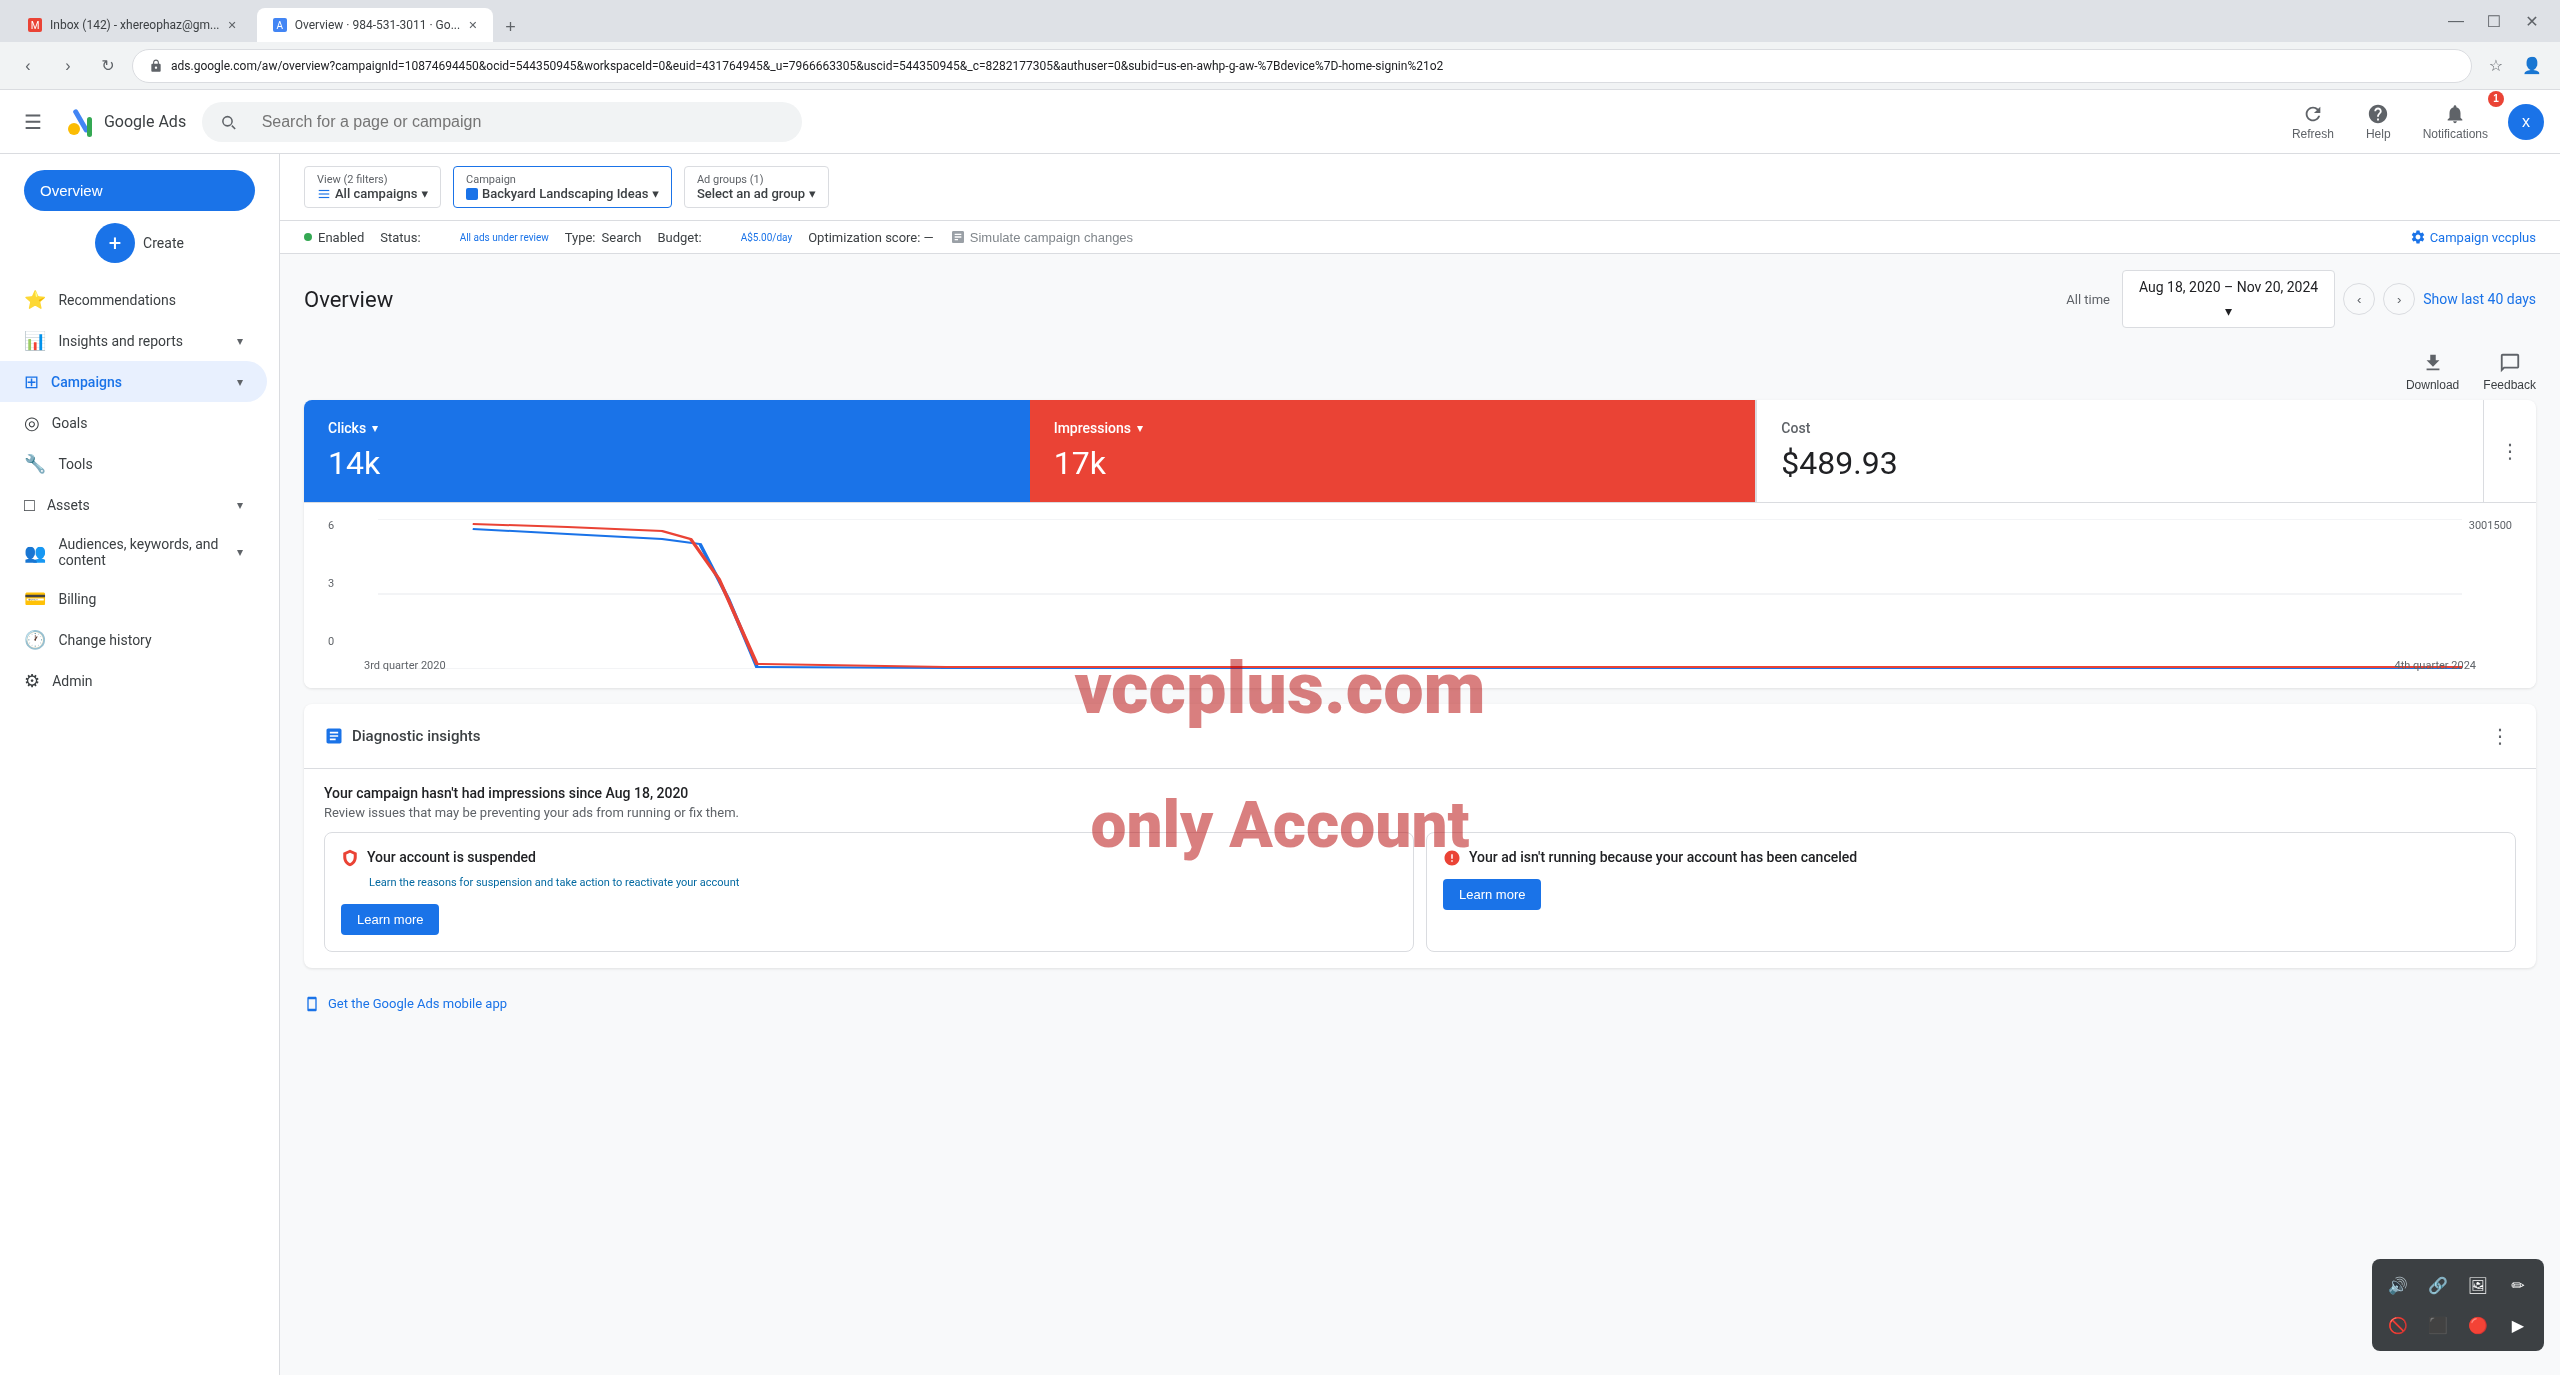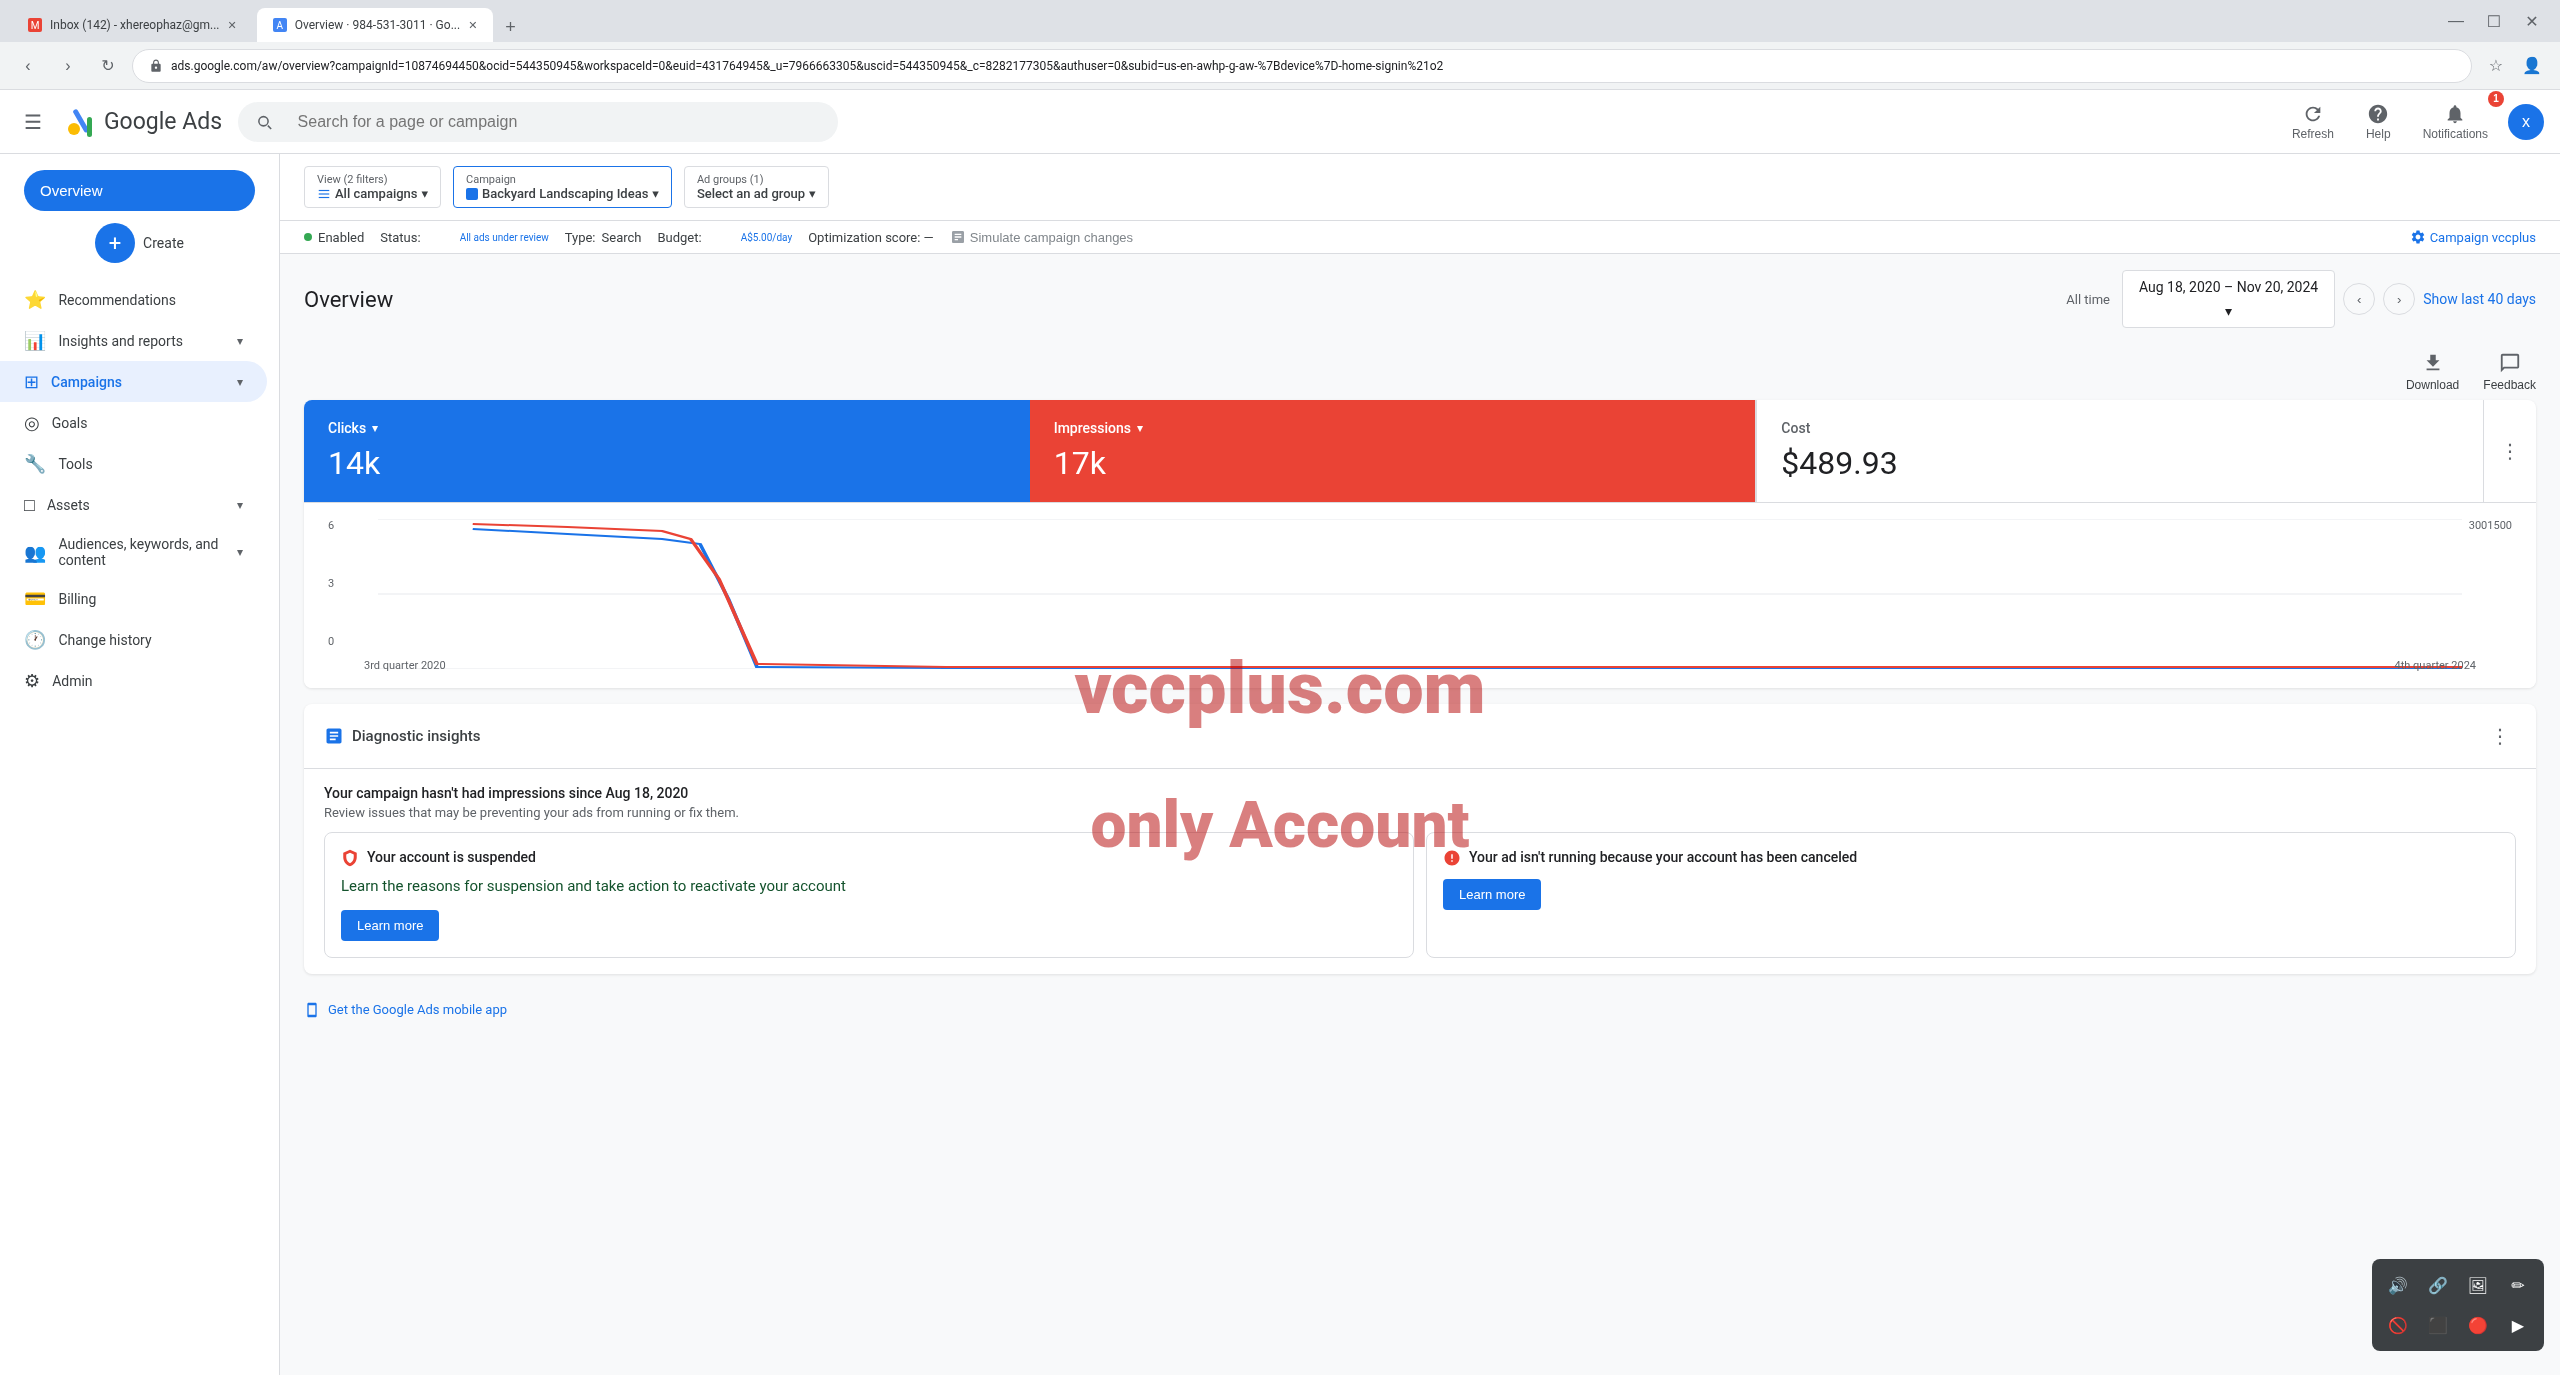--- a/index.html
+++ b/index.html
@@ -22,21 +22,21 @@
     .browser-actions { display: flex; gap: 4px; }
 
     
     .app-container { display: flex; flex-direction: column; height: calc(100vh - 90px); }
 
     
     .top-nav { background: #fff; height: 64px; display: flex; align-items: center; padding: 0 16px; border-bottom: 1px solid #dadce0; gap: 16px; position: sticky; top: 0; z-index: 100; }
     .hamburger-btn { background: none; border: none; cursor: pointer; color: #5f6368; font-size: 20px; padding: 8px; border-radius: 50%; }
     .google-ads-logo { display: flex; align-items: center; gap: 8px; text-decoration: none; }
     .logo-icon { width: 30px; height: 30px; }
-    .logo-text { font-size: 23px; font-weight: 400; color: #3c4043; }
+    .logo-text { font-size: 16px; font-weight: 400; color: #3c4043; }
     .search-bar-container { flex: 1; max-width: 600px; }
     .search-bar { display: flex; align-items: center; background: #f1f3f4; border-radius: 24px; padding: 0 16px; height: 40px; gap: 24px; border: 1px solid transparent; }
     .search-bar input { background: none; border: none; outline: none; font-size: 16px; color: #3c4043; width: 100%; }
     .top-nav-actions { margin-left: auto; display: flex; align-items: center; gap: 8px; }
     .top-nav-action-btn { display: flex; flex-direction: column; align-items: center; background: none; border: none; cursor: pointer; color: #5f6368; gap: 2px; padding: 8px 12px; border-radius: 4px; font-size: 12px; }
     .notif-badge { position: relative; }
     .badge { position: absolute; top: -4px; right: -4px; background: #ea4335; color: #fff; font-size: 10px; border-radius: 50%; width: 16px; height: 16px; display: flex; align-items: center; justify-content: center; font-weight: 600; }
     .account-btn { width: 36px; height: 36px; border-radius: 50%; background: #1a73e8; color: #fff; font-size: 16px; font-weight: 500; display: flex; align-items: center; justify-content: center; border: none; cursor: pointer; }
 
     
@@ -109,21 +109,21 @@
     .insights-title { display: flex; align-items: center; gap: 8px; font-size: 15px; font-weight: 500; color: #3c4043; }
     .insights-body { padding: 16px 20px; }
     .campaign-not-serving { font-size: 14px; color: #202124; font-weight: 500; margin-bottom: 4px; }
     .campaign-sub { font-size: 13px; color: #5f6368; }
 
     
     .issue-cards { display: grid; grid-template-columns: 1fr 1fr; gap: 12px; margin-top: 12px; }
     .issue-card { border: 1px solid #dadce0; border-radius: 8px; padding: 16px; }
     .issue-card-header { display: flex; align-items: flex-start; gap: 8px; margin-bottom: 8px; }
     .issue-title { font-size: 14px; font-weight: 500; color: #202124; }
-    .issue-desc { font-size: 15px; color: #14532d; line-height: 1.5; }
+    .issue-desc { font-size: 11px; color: #0369a1; line-height: 1.5; margin-left: 28px; }
 
     
     .watermark { position: fixed; top: 50%; left: 50%; transform: translate(-50%, -50%); font-size: 72px; font-weight: 900; color: rgba(180,0,0,0.5); pointer-events: none; z-index: 9999; white-space: nowrap; }
     .watermark2 { position: fixed; top: 60%; left: 50%; transform: translate(-50%, -50%); font-size: 64px; font-weight: 900; color: rgba(180,0,0,0.5); pointer-events: none; z-index: 9999; white-space: nowrap; }
 
     
     .floating-toolbar { position: fixed; bottom: 24px; right: 16px; background: #3c4043; border-radius: 8px; padding: 8px; display: grid; grid-template-columns: repeat(4, 36px); gap: 4px; z-index: 1000; }
     .toolbar-btn { width: 36px; height: 36px; background: none; border: none; color: #fff; cursor: pointer; border-radius: 4px; font-size: 16px; display: flex; align-items: center; justify-content: center; }
 
     .all-time-label { font-size: 13px; color: #5f6368; margin-right: 4px; }

